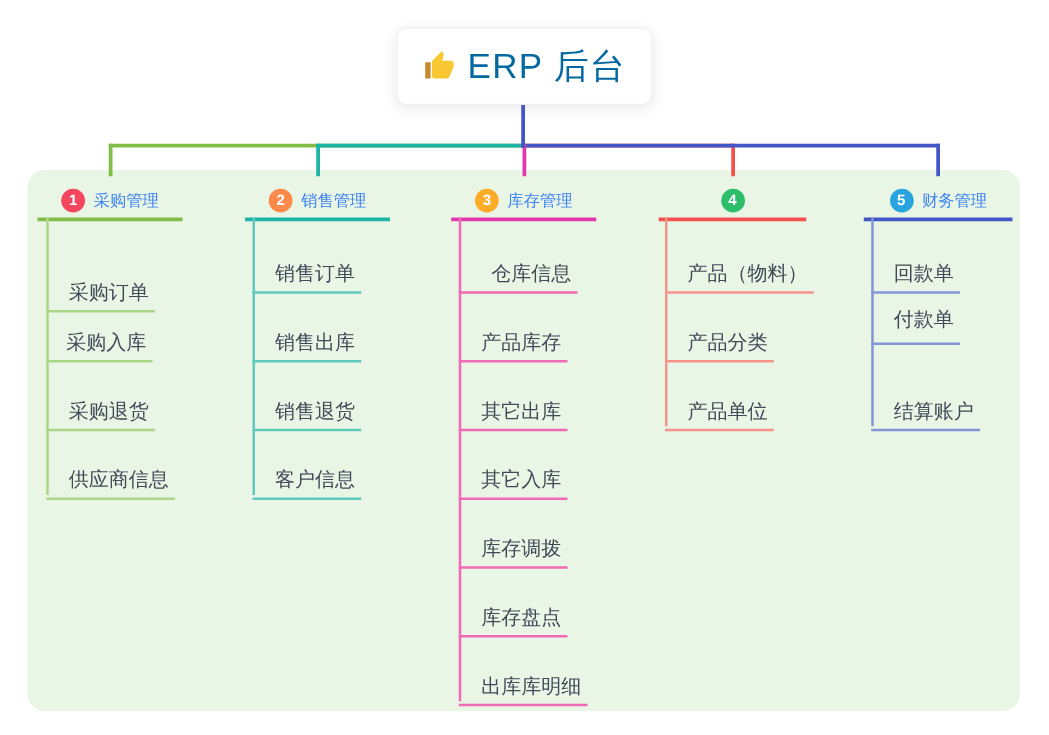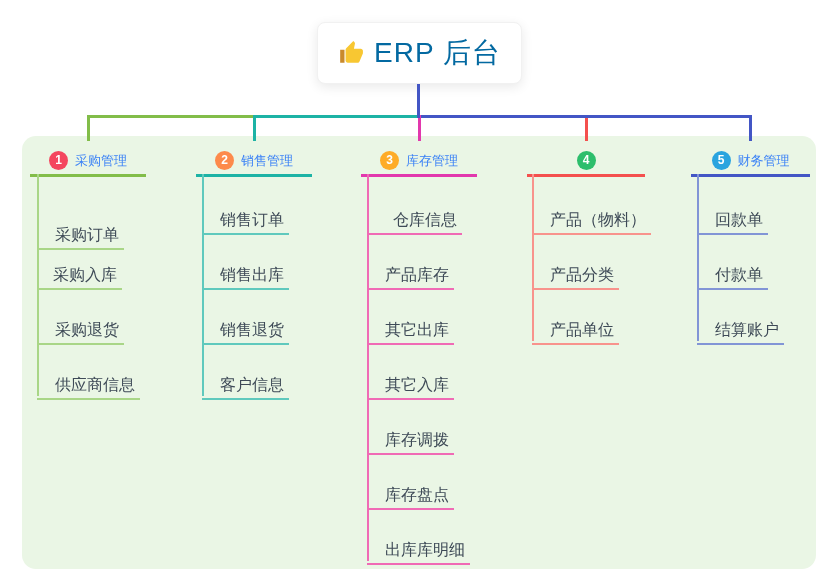--- a/index.html
+++ b/index.html
@@ -138,20 +138,20 @@
         <span class="child-label">产品单位</span>
       </div>
       <div class="branch-header" style="left: 691px; top: 147px; width: 119px; border-bottom: 3px solid rgb(67, 86, 197);">
         <span class="badge" style="background: rgb(42, 164, 223);">5</span>
         <span class="branch-label">财务管理</span>
       </div>
       <div class="cline" style="left: 697px; top: 174px; width: 2px; height: 167px; background: rgb(130, 149, 214);"></div>
       <div class="child" style="left: 697px; top: 202px; border-bottom: 2px solid rgb(130, 149, 214);">
         <span class="child-label">回款单</span>
       </div>
-      <div class="child" style="left: 697px; top: 257px; border-bottom: 2px solid rgb(130, 149, 214);">
+      <div class="child" style="left: 697px; top: 243px; border-bottom: 2px solid rgb(130, 149, 214); align-items: center;">
         <span class="child-label">付款单</span>
       </div>
       <div class="child" style="left: 697px; top: 312px; border-bottom: 2px solid rgb(130, 149, 214);">
         <span class="child-label">结算账户</span>
       </div>
     </div>
 </div>
 
 </body></html>

